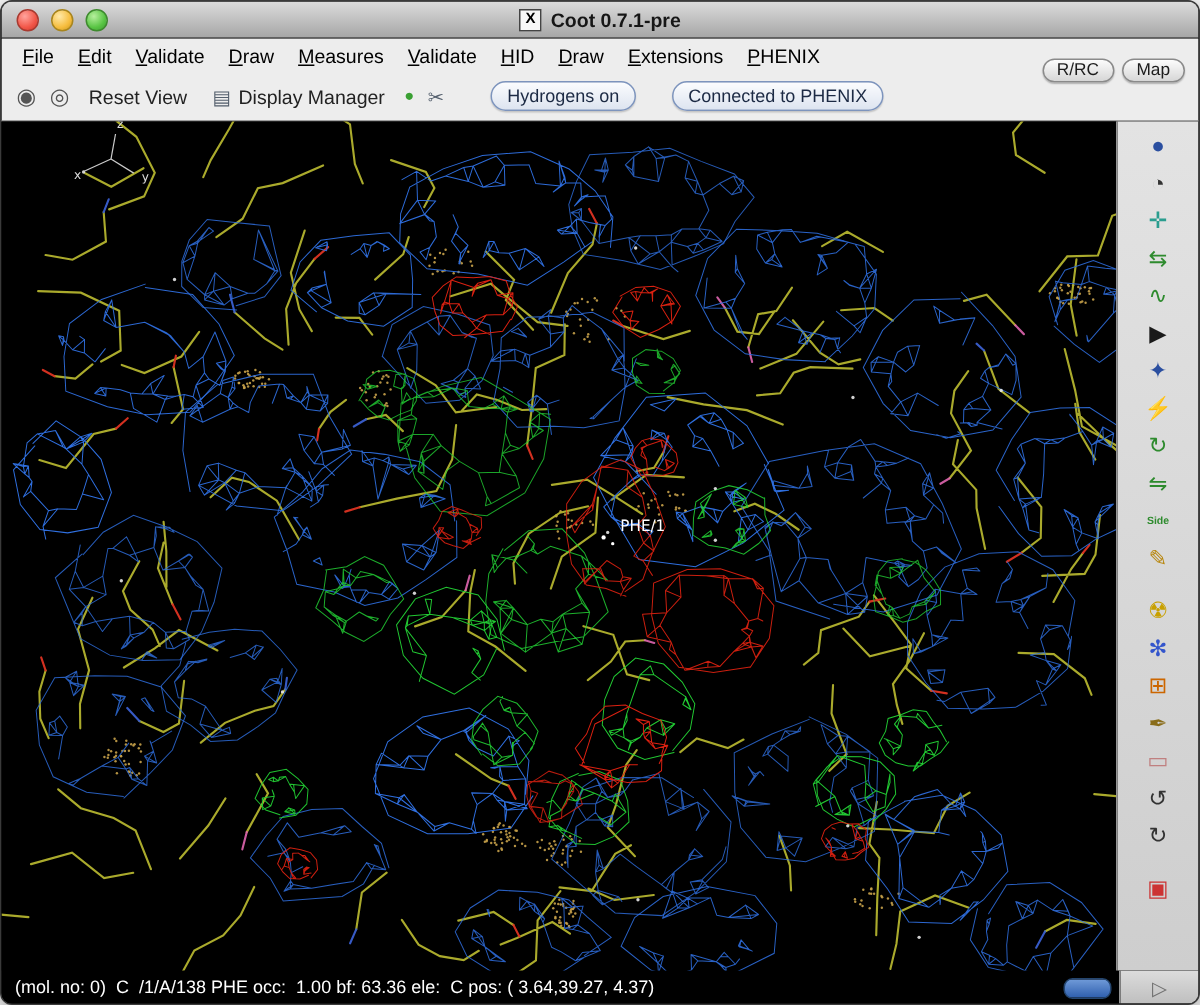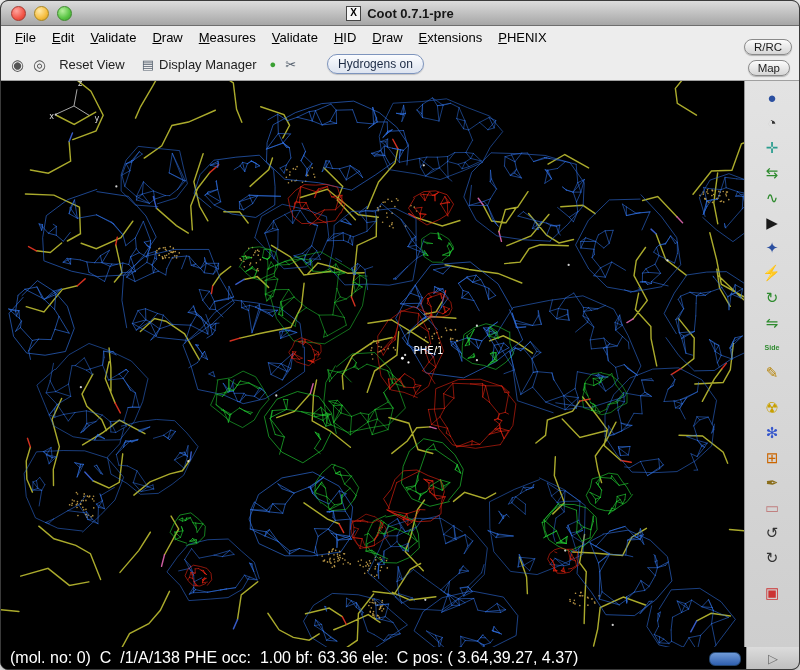--- a/index.html
+++ b/index.html
@@ -28,40 +28,40 @@
     display:flex;align-items:center;padding-left:10px;gap:9px;font-size:13px;color:#222;}
   .tool-circle{font-size:15px;color:#555;line-height:1;}
   .tool-btn{display:flex;align-items:center;gap:5px;padding:2px 4px;text-align:center;}
   .tool-ico{font-size:13px;line-height:1;}
   .ico-green{color:#3aa033;font-size:11px;}
   .ico-gray{color:#55606e;}
   .pill{border:1px solid #7d94bd;border-radius:10px;background:linear-gradient(#fbfcfe,#dde4f0);
     padding:2px 10px;font-size:12px;color:#1c2a44;box-shadow:0 1px 1px rgba(0,0,0,.18);white-space:nowrap;}
   .pill-group{display:flex;gap:24px;margin-left:22px;}
   
-  .corner-buttons{position:absolute;top:38px;right:7px;display:flex;flex-direction:column;
+  .corner-buttons{position:absolute;top:38px;right:7px;display:flex;flex-direction:row;
     align-items:flex-end;gap:5px;z-index:6;}
   .gray-pill{border:1px solid #8a8a8a;border-radius:9px;background:linear-gradient(#fcfcfc,#d6d6d6);
     padding:1px 9px;font-size:11.5px;color:#1c1c1c;box-shadow:0 1px 1px rgba(0,0,0,.25);}
   .gray-pill.map{margin-right:2px;}
   
   .main{flex:1;display:flex;background:#000;position:relative;min-height:0;}
   .viewport{flex:1;position:relative;background:#000;}
   .viewport svg{position:absolute;inset:0;width:100%;height:100%;}
   .atom-label{font-family:"DejaVu Sans",sans-serif;font-size:10px;fill:#ffffff;}
   .axis-label{font-family:"DejaVu Sans",sans-serif;font-size:8px;fill:#dddddd;}
   .right-strip{flex:0 0 54px;background:linear-gradient(#e3e3e3,#cecece);
     border-left:1px solid #969696;display:flex;flex-direction:column;align-items:center;padding-top:4px;}
   .side-icon{width:24px;height:25px;flex:0 0 25px;display:flex;align-items:center;
     justify-content:center;font-size:15px;line-height:1;cursor:default;}
   .side-icon.small{font-size:7px;font-weight:bold;}
   .side-icon.gap{margin-top:10px;}
   
   .statusbar{height:22px;flex:0 0 22px;display:flex;align-items:stretch;background:#000;}
-  .status-text{flex:1;color:#ffffff;font-size:16px;line-height:22px;padding-left:9px;
+  .status-text{flex:1;color:#ffffff;font-size:12px;line-height:22px;padding-left:9px;
     white-space:pre;overflow:hidden;}
   .mini-slider{width:30px;height:12px;margin:5px 5px 0 0;border-radius:6px;flex:0 0 30px;
     background:linear-gradient(#6f9ad8,#2f5fae);border:1px solid #24456e;}
   .grip{flex:0 0 52px;background:linear-gradient(#dcdcdc,#bfbfbf);border-left:1px solid #949494;
     display:flex;align-items:center;justify-content:center;color:#707070;font-size:13px;}
 </style>
 </head>
 <body>
 
 <div class="window">
@@ -98,20 +98,21 @@
       <span>Reset View</span>
     </span>
     <span class="tool-btn">
       <span class="tool-ico ico-gray">▤</span>
       <span>Display Manager</span>
     </span>
     <span class="tool-ico ico-green">●</span>
     <span class="tool-ico ico-gray">✂</span>
     <span class="pill-group">
       <span class="pill">Hydrogens on</span>
+      <span class="pill">Connected to PHENIX</span>
     </span>
   </div>
 
   <div class="corner-buttons">
     <span class="gray-pill">R/RC</span>
     <span class="gray-pill map">Map</span>
   </div>
 
   <div class="main">
     <div class="viewport">

